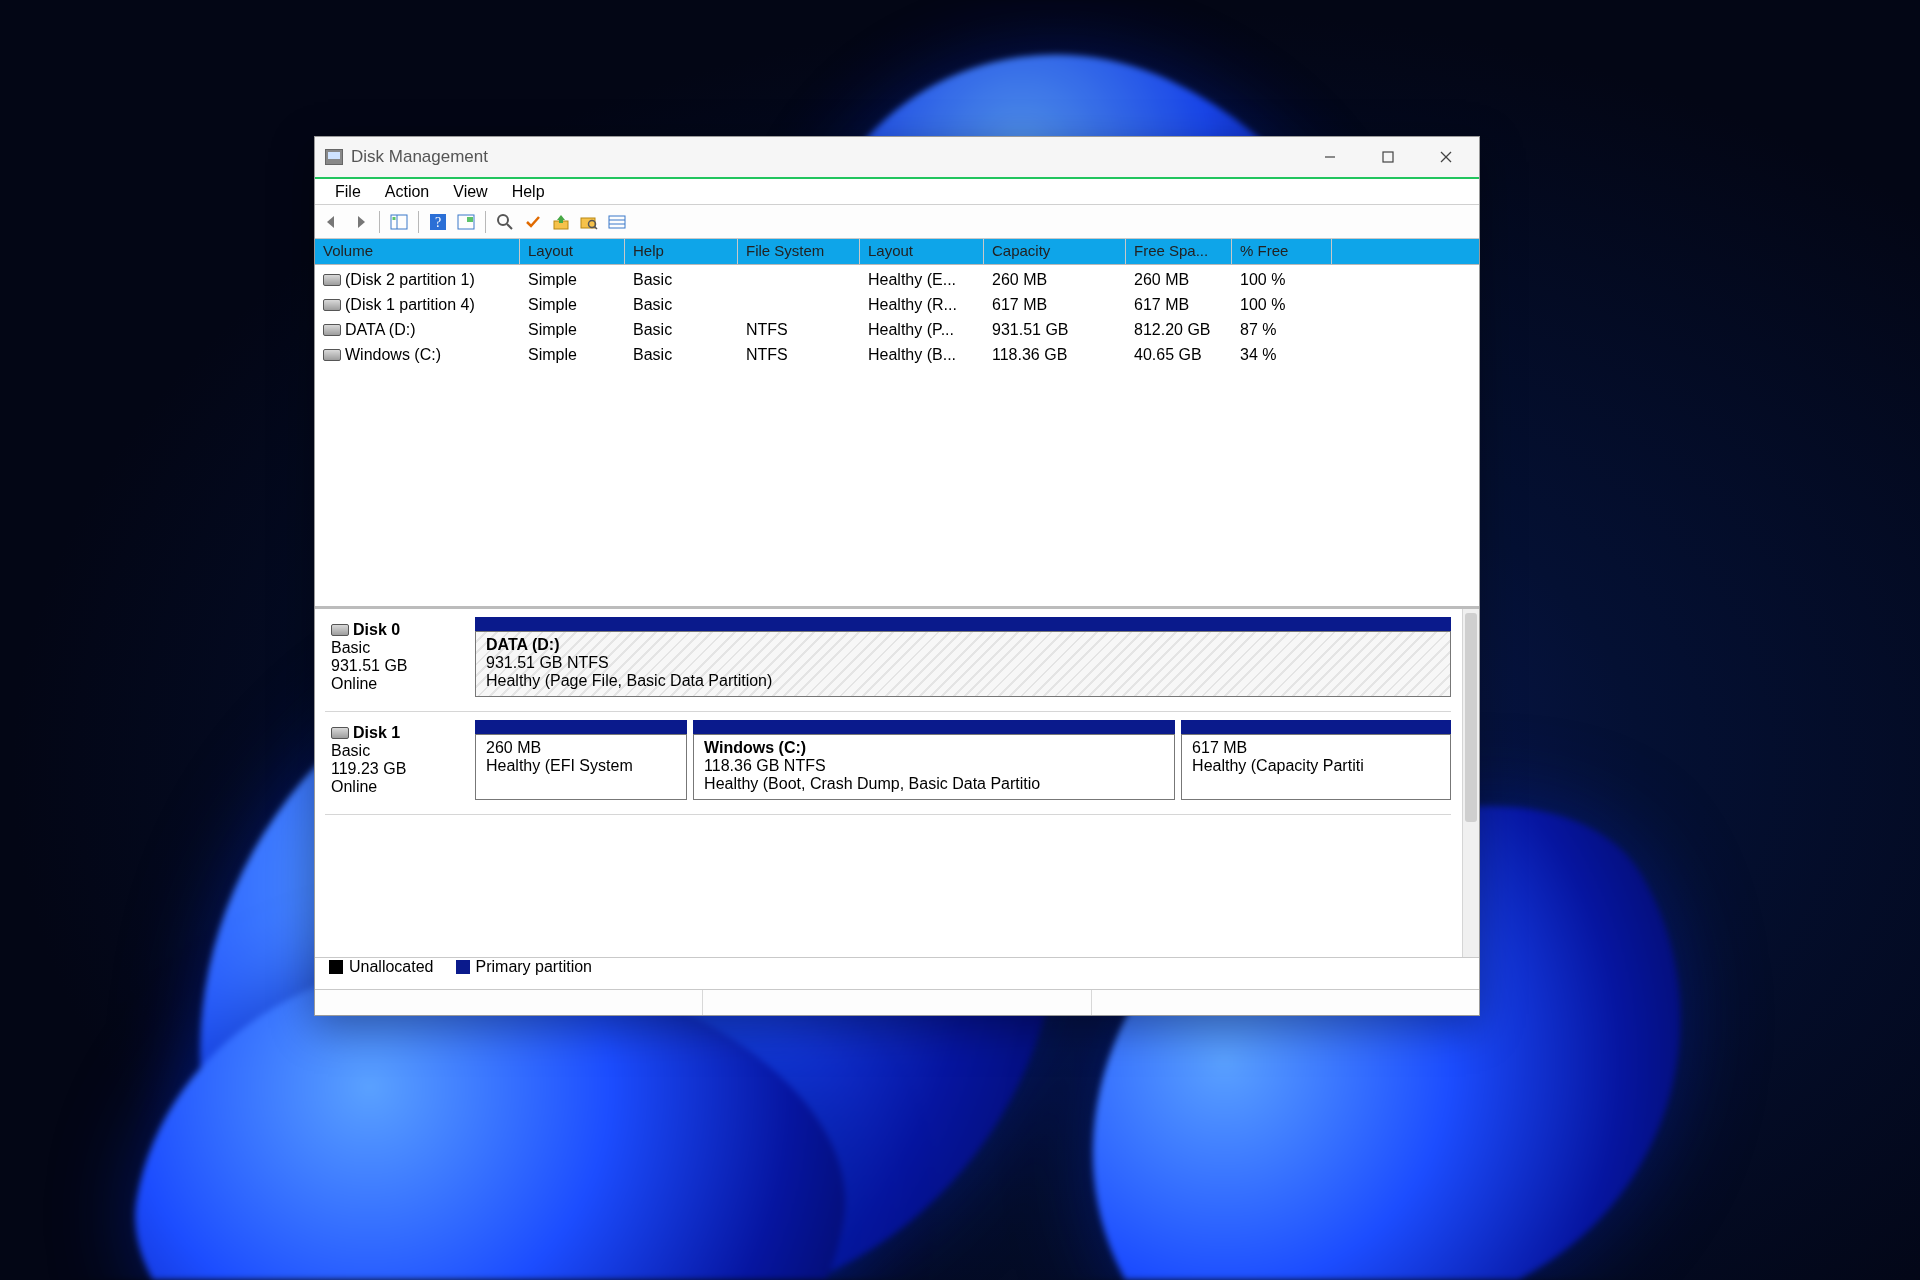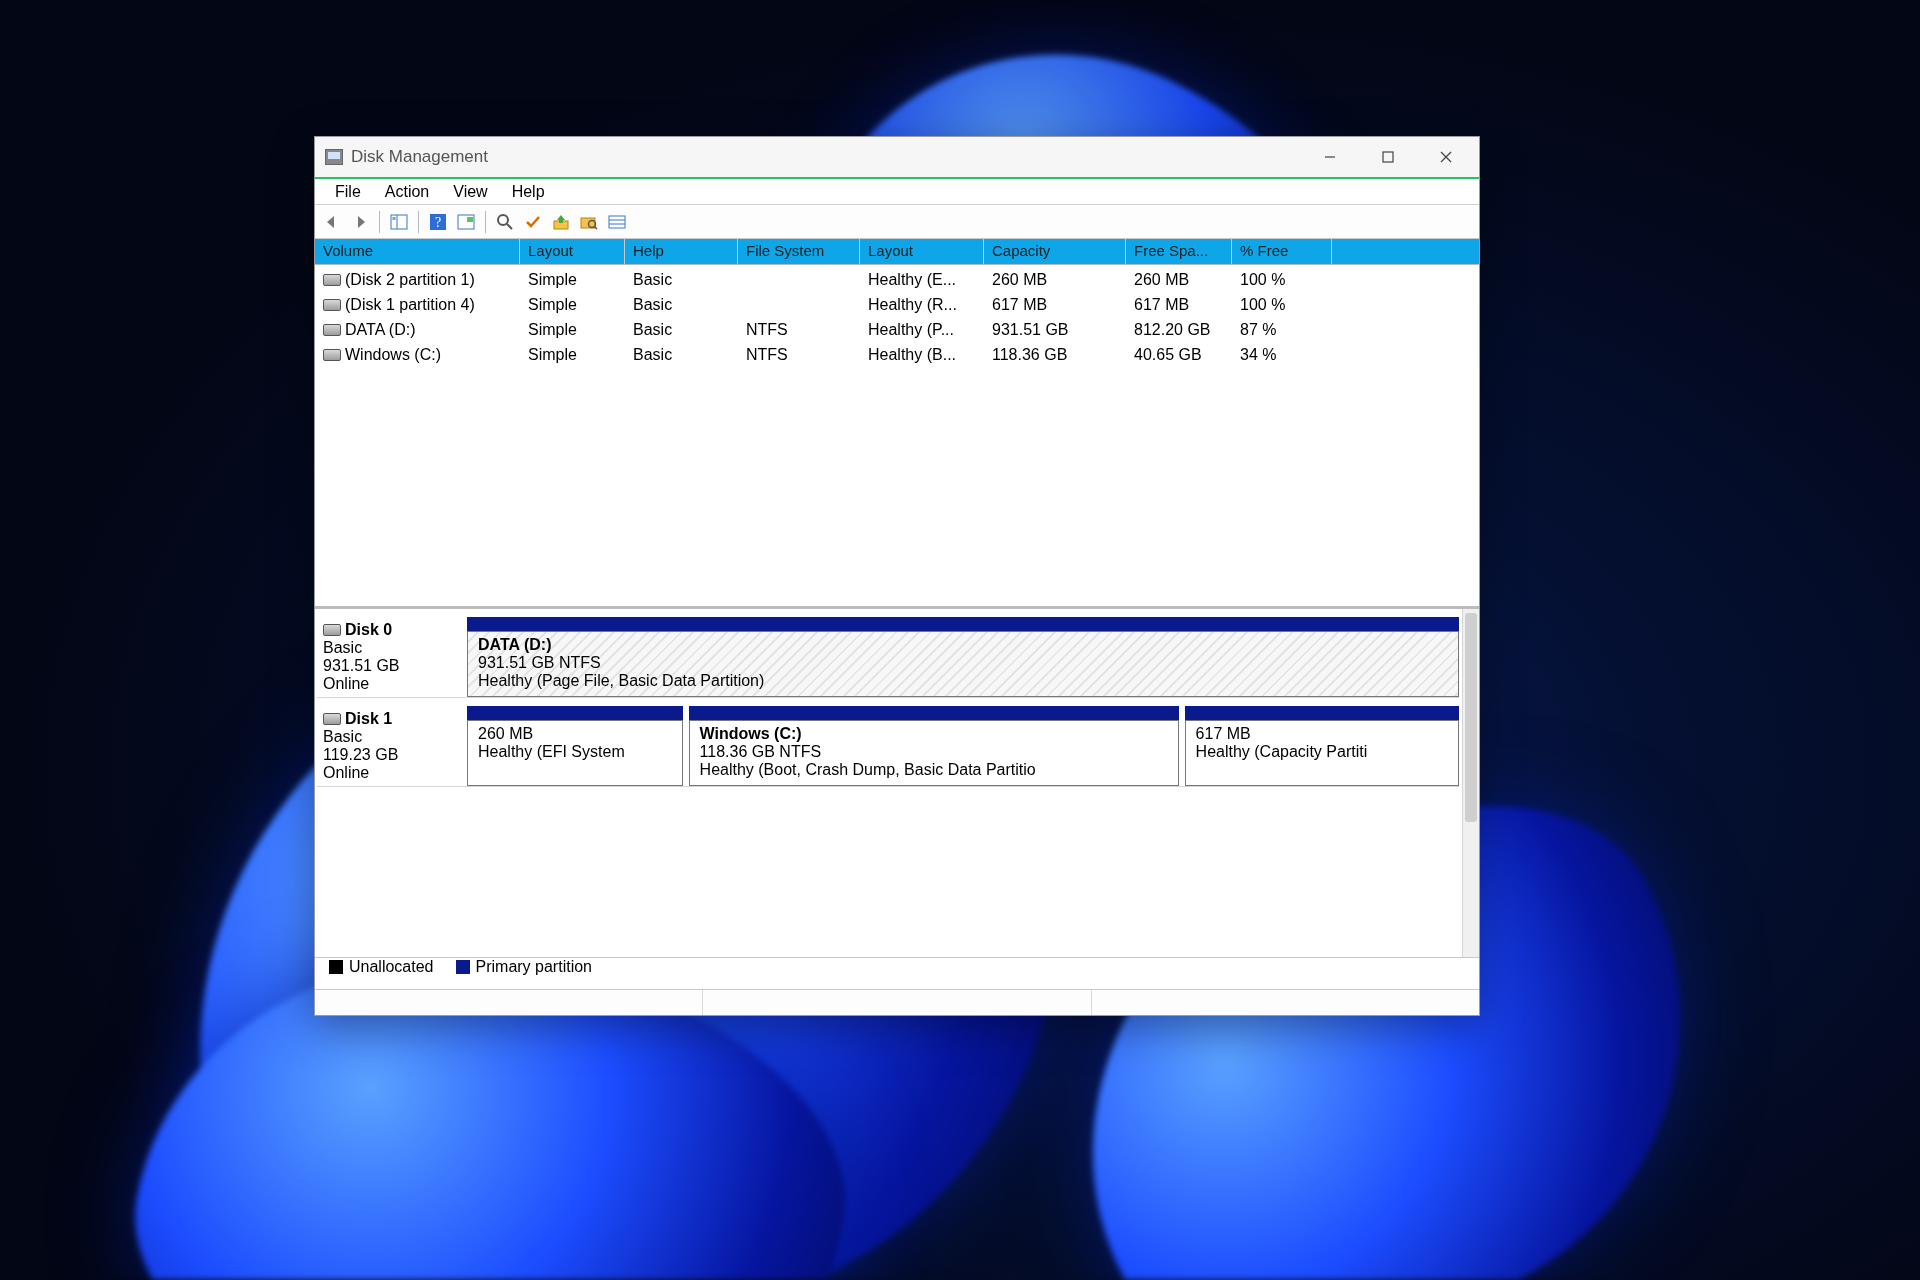--- a/index.html
+++ b/index.html
@@ -120,22 +120,23 @@
     display:inline-block; width:18px;height:12px;margin-right:4px;
     background:linear-gradient(#d9d9d9,#9d9d9d);
     border:1px solid #555; border-radius:2px; vertical-align:-1px;
   }
 
   
   .graph { flex: 1; overflow-y:auto; overflow-x:hidden; background:#fff; position:relative; }
   .graph-inner{ position:absolute; inset:0 18px 0 0; }
   .disk {
     display:flex; align-items:stretch;
-    margin: 8px 2px;
+    margin: 8px 10px;
     border-bottom: 1px solid #d6d6d6;
+    padding-bottom: 14px;
   }
   .disk-label{
     width: 150px; flex:none;
     padding: 4px 6px;
     font-size:16px;
   }
   .disk-label strong{ font-weight:700;}
   .disk-ico{
     display:inline-block;width:18px;height:12px;margin-right:4px;
     background:linear-gradient(#d9d9d9,#9d9d9d);border:1px solid #555;border-radius:2px;vertical-align:-1px;

